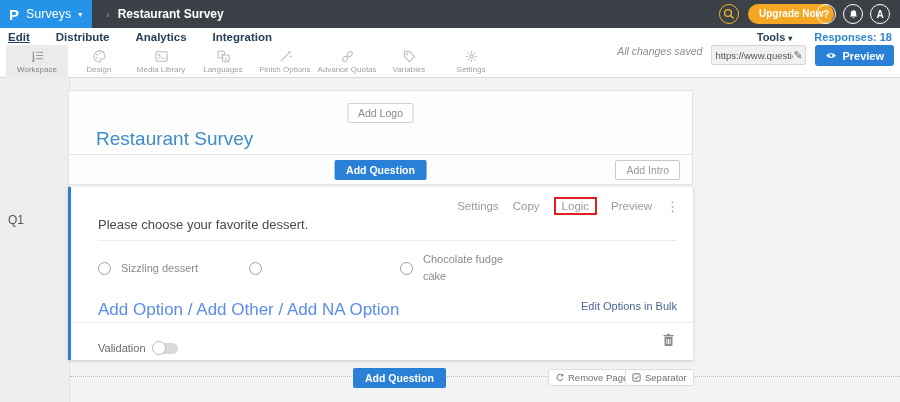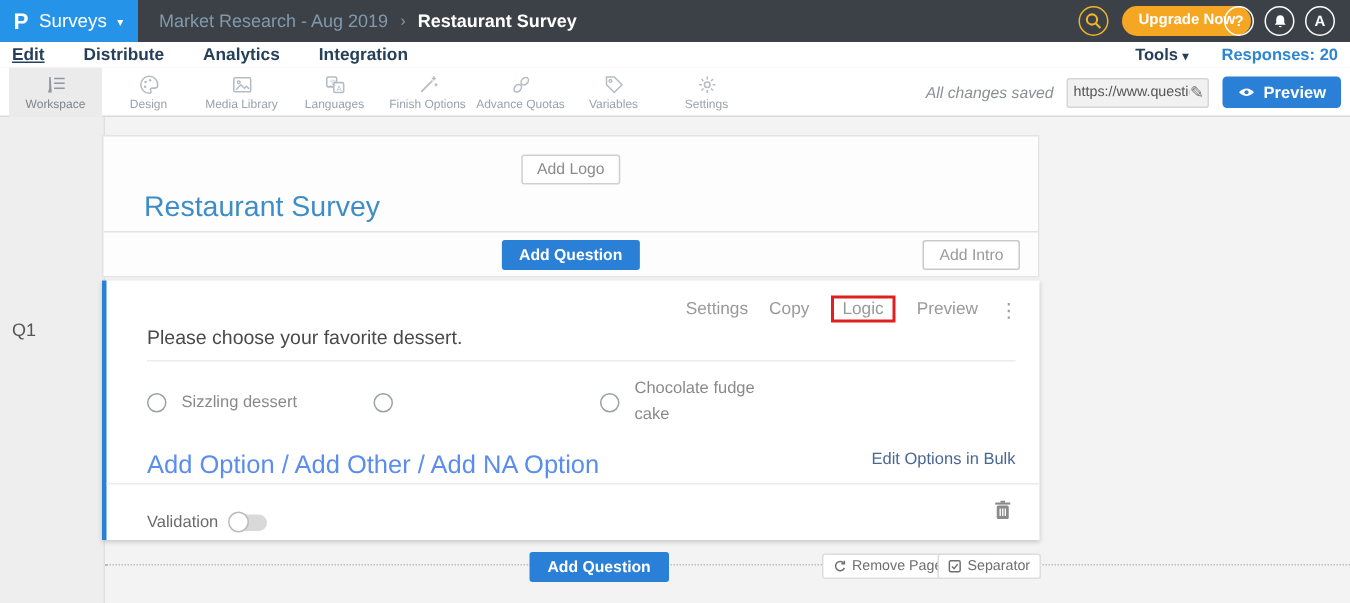--- a/index.html
+++ b/index.html
@@ -39,21 +39,21 @@
 
   
   .toolbar { position:absolute; left:0; top:45px; width:900px; height:33px; background:#fff;
              border-bottom:1px solid #d9d9d9; box-shadow:0 1px 2px rgba(0,0,0,.06); }
   .tool-items { position:absolute; left:6px; top:0; height:33px; display:flex; }
   .tool-item { width:62px; height:33px; display:flex; flex-direction:column; align-items:center;
                justify-content:center; gap:1px; cursor:pointer; }
   .tool-item.active { background:#ebebeb; }
   .tool-item svg { display:block; }
   .tool-item .tlabel { font-size:8px; color:#9aa3ab; white-space:nowrap; }
-  .tool-right { position:absolute; right:6px; top:0; height:33px; display:flex; align-items:center; gap:9px; }
+  .tool-right { position:absolute; right:6px; top:0; height:33px; display:flex; align-items:flex-start; gap:9px; }
   .autosave { font-size:10.5px; font-style:italic; color:#8a8f94; }
   .urlbox { width:95px; height:20px; background:#f1f1f1; border:1px solid #d5d5d5; border-radius:2px;
             display:flex; align-items:center; padding:0 3px; }
   .urlbox input { width:78px; border:0; background:transparent; font-size:9.5px; color:#555;
                   font-family:"Liberation Sans",sans-serif; outline:none; }
   .urlbox .pencil { font-size:11px; color:#6a6a6a; cursor:pointer; }
   .btn-preview { height:21px; background:#2a7fd6; border-radius:3px; color:#fff; font-size:11px; font-weight:700;
                  display:flex; align-items:center; gap:5px; padding:0 10px; cursor:pointer; }
 
   
@@ -109,21 +109,20 @@
 </head>
 <body>
 
 <div class="topbar">
   <div class="brand">
     <span class="logo">P</span>
     <span class="lbl">Surveys</span>
     <span class="caret">▾</span>
   </div>
   <div class="crumbs crumbs abs" style="left:106px;top:0;height:28px;display:flex;align-items:center;gap:8px;font-size:12px;">
-    <span class="crumb-parent">Market Research - Aug 2019</span>
     <span class="crumb-sep">›</span>
     <span class="crumb-cur">Restaurant Survey</span>
   </div>
   <div class="tb-circle tb-search">
     <svg width="12" height="12" viewBox="0 0 12 12">
       <circle cx="5" cy="5" r="3.4" fill="none" stroke="#f0b429" stroke-width="1.4"></circle>
       <line x1="7.6" y1="7.6" x2="10.6" y2="10.6" stroke="#f0b429" stroke-width="1.4"></line>
     </svg>
   </div>
   <div class="tb-upgrade">Upgrade Now</div>
@@ -141,21 +140,21 @@
   </div>
 </div>
 
 <div class="nav">
   <span class="nav-tab active">Edit</span>
   <span class="nav-tab">Distribute</span>
   <span class="nav-tab">Analytics</span>
   <span class="nav-tab">Integration</span>
   <div class="nav-right">
     <span class="tools"><span>Tools</span> <span class="caret">▾</span></span>
-    <span class="responses">Responses: 20</span>
+    <span class="responses">Responses: 18</span>
   </div>
 </div>
 
 <div class="toolbar">
   <div class="tool-items">
     <div class="tool-item active">
       <svg width="15" height="15" viewBox="0 0 16 16">
         <path d="M3.5 2.5 V11 L2.8 13 L4.2 13 Z M6.5 3.5 H14 M6.5 7 H14 M6.5 10.5 H14" fill="none" stroke="#8e979f" stroke-width="1.1"></path>
       </svg>
       <span class="tlabel" style="color:#7d858d;">Workspace</span>

